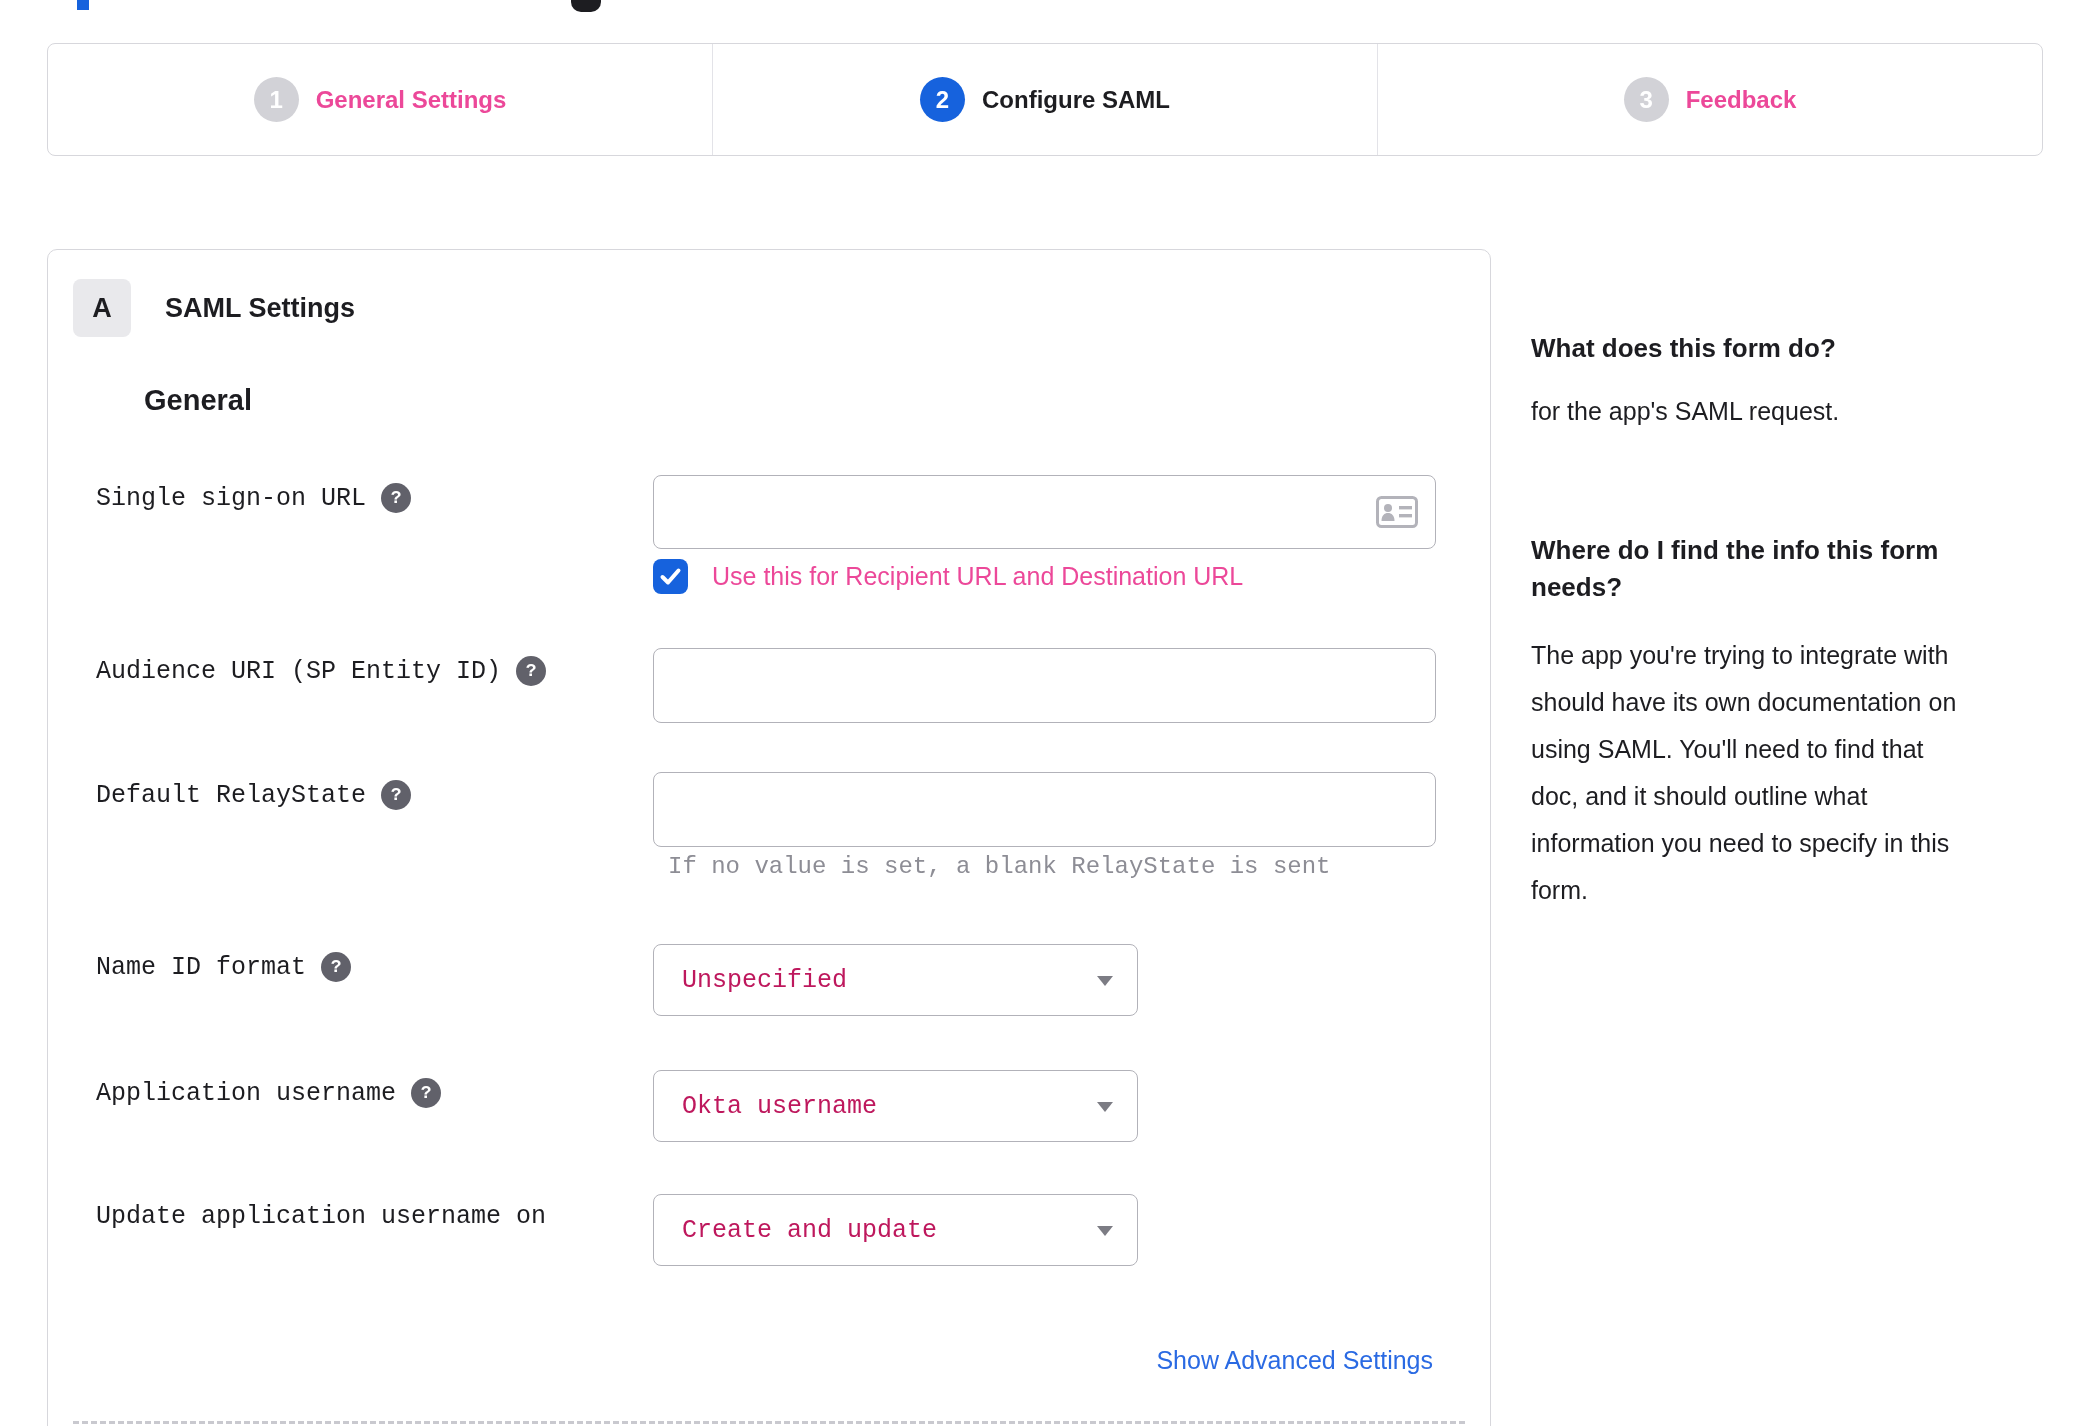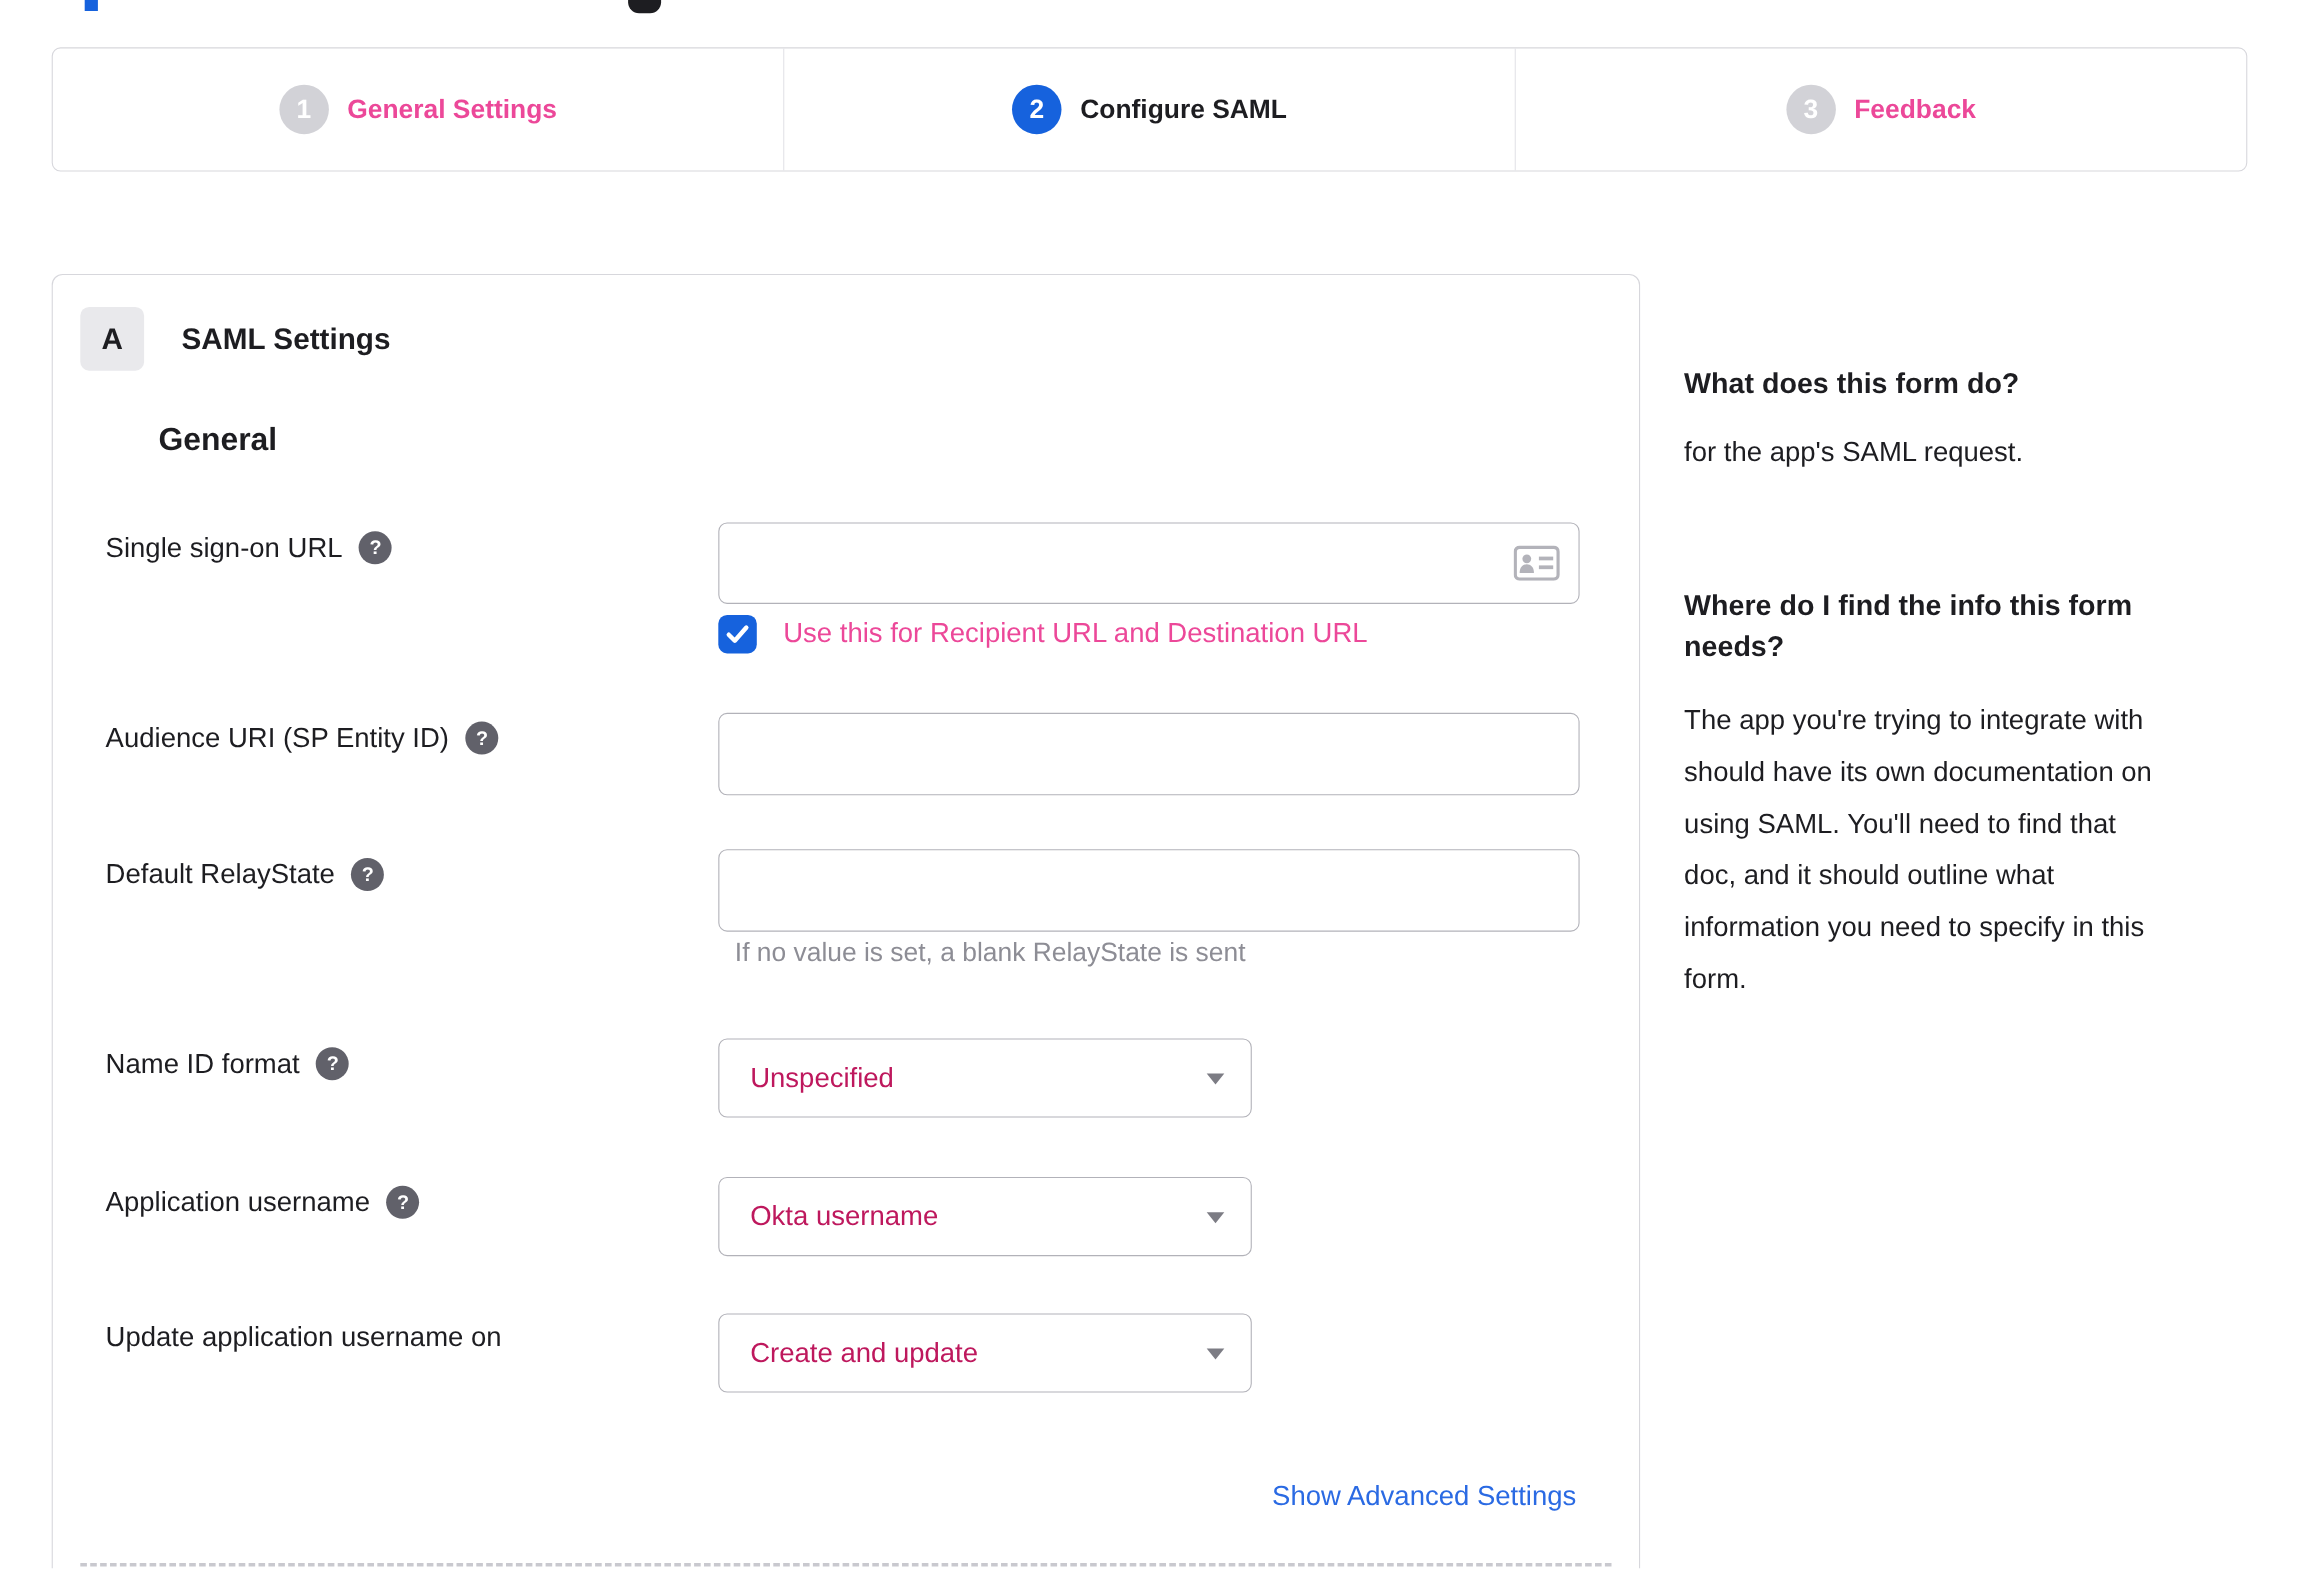--- a/index.html
+++ b/index.html
@@ -35,21 +35,21 @@
   }
   .badge{
     position:absolute;left:25px;top:29px;width:58px;height:58px;border-radius:8px;
     background:#e9e9ec;display:flex;align-items:center;justify-content:center;
     font-size:27px;font-weight:bold;color:#1d1d21;
   }
   .panel-title{position:absolute;left:117px;top:29px;height:58px;display:flex;align-items:center;
     font-size:27px;font-weight:bold;}
   .section-heading{position:absolute;left:48px;top:134px;font-size:29px;font-weight:bold;margin-left:48px;}
 
-  .row{position:absolute;left:0;width:100%;}
+  .row{position:absolute;left:0;width:100%;font-family:Liberation Mono, monospace;}
   .field-label{
     position:absolute;left:48px;top:8px;display:flex;align-items:center;gap:15px;
     font-size:25px;color:#1d1d21;white-space:nowrap;
   }
   .help{
     width:30px;height:30px;border-radius:50%;background:#61616a;color:#ffffff;
     font-size:18px;font-weight:bold;display:flex;align-items:center;justify-content:center;
     cursor:pointer;flex:0 0 auto;
   }
   .text-input{

